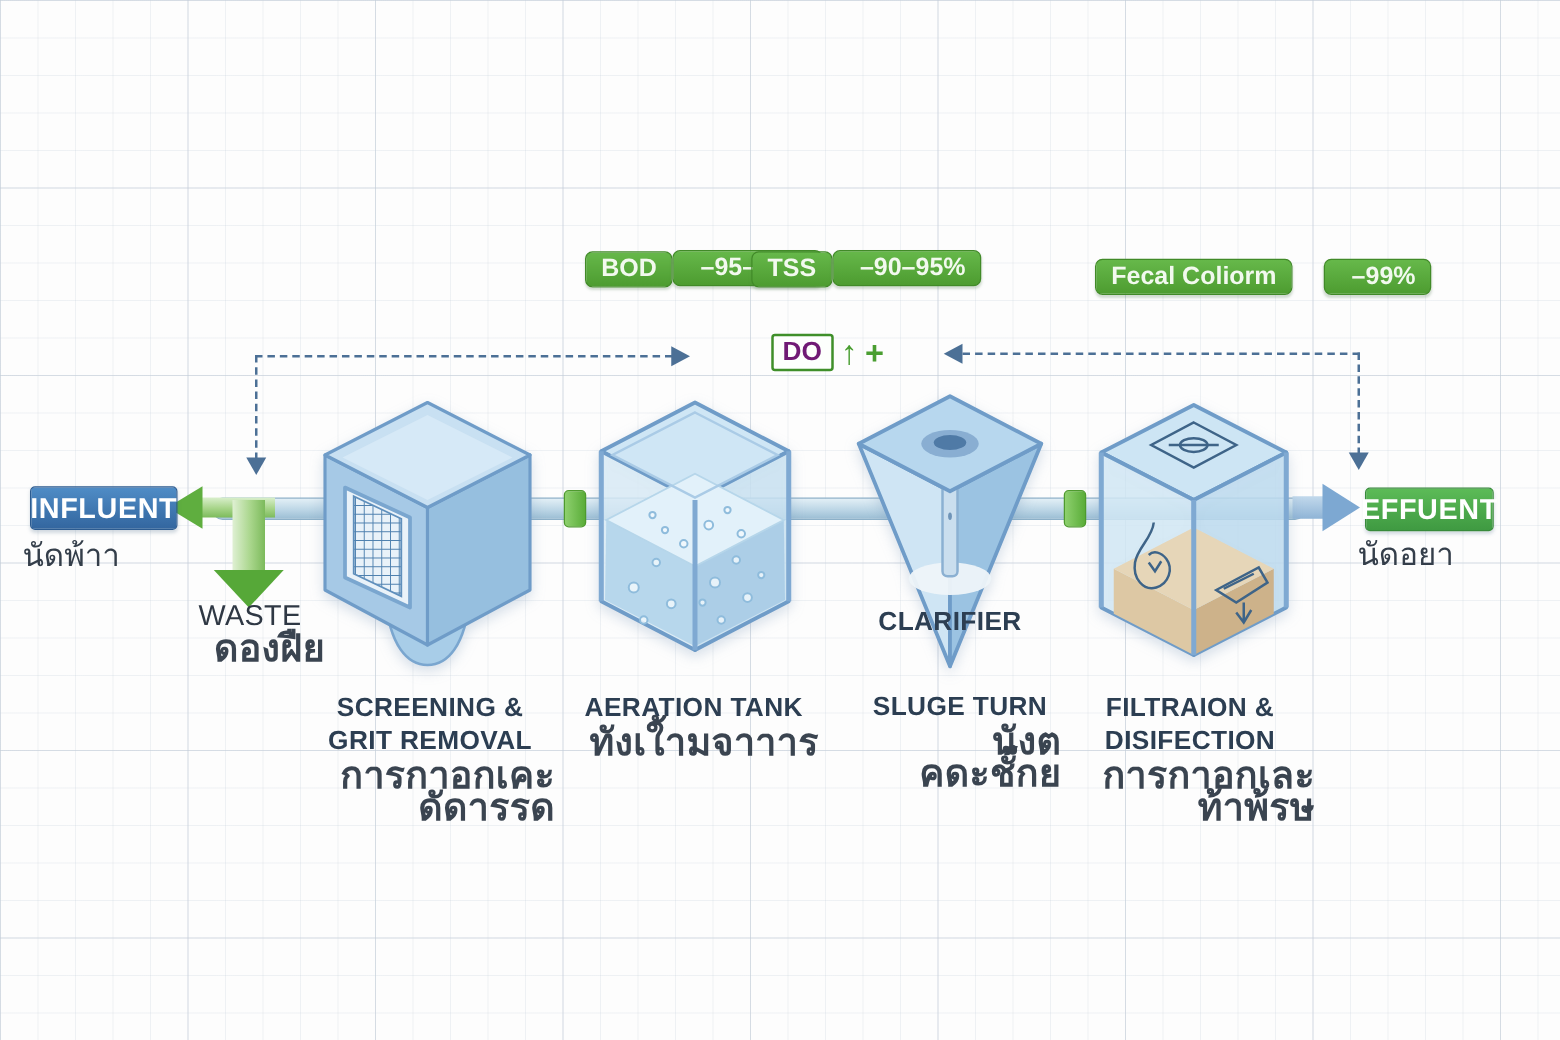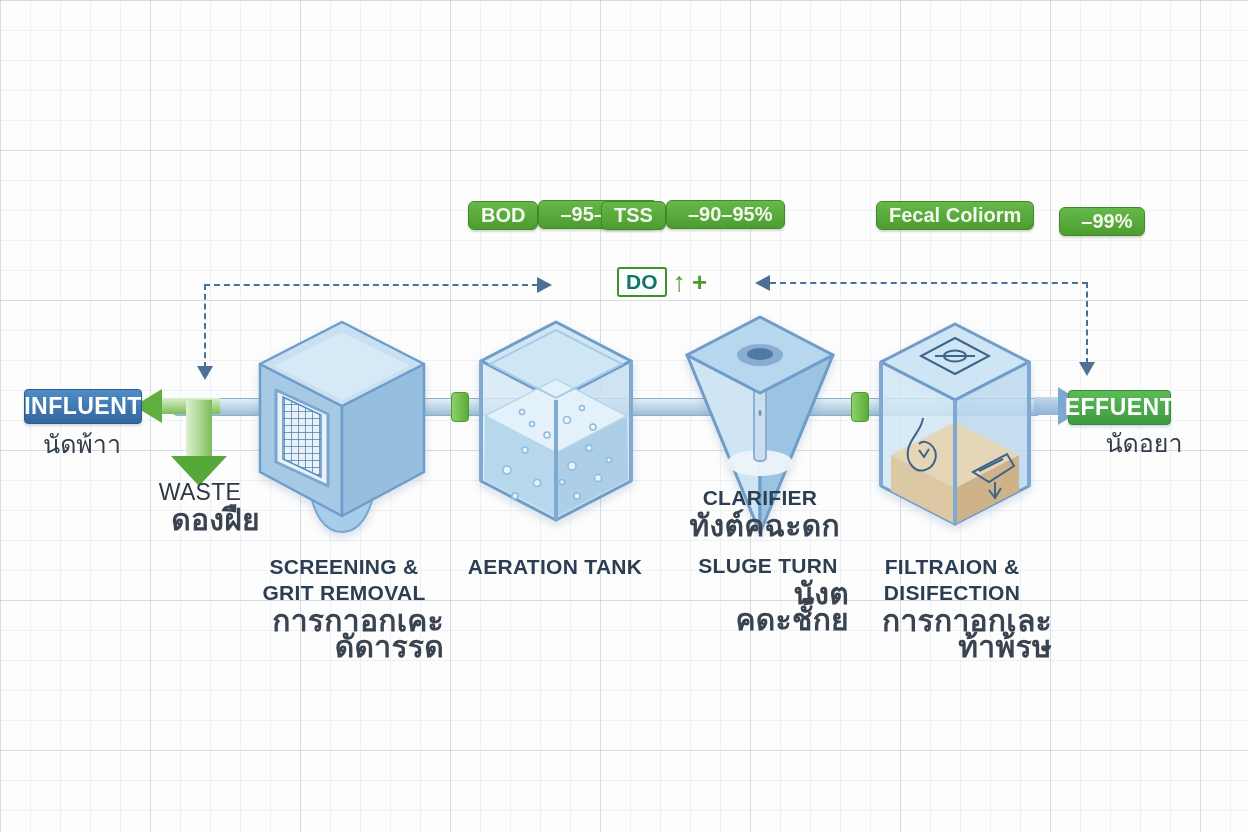--- a/index.html
+++ b/index.html
@@ -75,43 +75,43 @@
 
   
   .badge{
     display:flex;align-items:center;justify-content:center;
     color:#fff;font-weight:bold;font-size:23px;letter-spacing:.5px;
     border-radius:4px;z-index:4;
     box-shadow:0 2px 3px rgba(80,110,140,.25);
   }
   .badge-influent{left:24px;top:389px;width:116px;height:33px;
     background:linear-gradient(#4f8cc6,#33669f);border:1px solid #2c5b90;}
-  .badge-effluent{left:1068px;top:390px;width:101px;height:33px;
+  .badge-effluent{left:1092px;top:390px;width:101px;height:33px;
     background:linear-gradient(#5cbb57,#3f9a42);border:1px solid #388a3b;}
   .thai{
-    color:#343e4a;font-size:25px;text-align:center;z-index:4;
+    color:#343e4a;font-size:25px;z-index:4;
     font-family:Liberation Sans, sans-serif;
   }
 
   
   .metric{display:flex;flex-direction:row;align-items:center;z-index:4;}
   .metric .tab,.metric .val{
     background:linear-gradient(#66b84a,#4d9c30);
     border:1px solid #418a28;border-radius:6px;
     color:#f2f9ee;font-weight:bold;font-size:20px;
     padding:1px 12px;line-height:25px;white-space:nowrap;
     box-shadow:0 2px 2px rgba(80,120,80,.25);
   }
   .metric .val{margin-top:-2px;padding-left:21px;}
-  .metric-fecal{align-items:flex-start;}
+  .metric-fecal{align-items:flex-end;}
   .metric-fecal .val{margin-left:25px;margin-top:6px;}
   .do-row{display:flex;align-items:center;gap:6px;z-index:4;}
   .do-box{
     background:#fdfffd;border:2px solid #3f8f2a;border-radius:3px;
-    color:#0f766e;font-weight:bold;font-size:21px;padding:0 7px;line-height:26px;
+    color:#701a75;font-weight:bold;font-size:21px;padding:0 7px;line-height:26px;
   }
   .do-arrow{color:#4a9e31;font-weight:bold;font-size:27px;line-height:26px;}
   .do-plus{color:#4a9e31;font-weight:bold;font-size:26px;line-height:26px;}
 
   
   .slabel{
     text-align:center;color:#2c3e52;font-weight:bold;font-size:21px;
     letter-spacing:.3px;line-height:26px;z-index:4;
   }
   .slabel .thai-line{font-weight:700;color:#3a4450;font-size:30px;margin-top:2px;text-align:right;}
@@ -269,25 +269,25 @@
   </div>
 
   <div class="abs slabel" style="left:244px;top:554px;width:200px;">
     <div>SCREENING &amp;</div>
     <div>GRIT REMOVAL</div>
     <div class="thai-line">การกาอกเคะดัดารรด</div>
   </div>
 
   <div class="abs slabel" style="left:455px;top:554px;width:200px;">
     <div>AERATION TANK</div>
+    <div class="thai-line">ทังเใ้ามจาาาร</div>
   </div>
 
   <div class="abs slabel" style="left:680px;top:485px;width:160px;">
     <div>CLARIFIER</div>
-    <div class="thai-line">ทังต์คฉะดก</div>
   </div>
 
   <div class="abs slabel" style="left:852px;top:554px;width:200px;">
     <div>FILTRAION &amp;</div>
     <div>DISIFECTION</div>
     <div class="thai-line">การกาอกเละท้าพ้รษ</div>
   </div>
 
   <div class="abs slabel" style="left:687px;top:553px;width:162px;">
     <div>SLUGE TURN</div>

